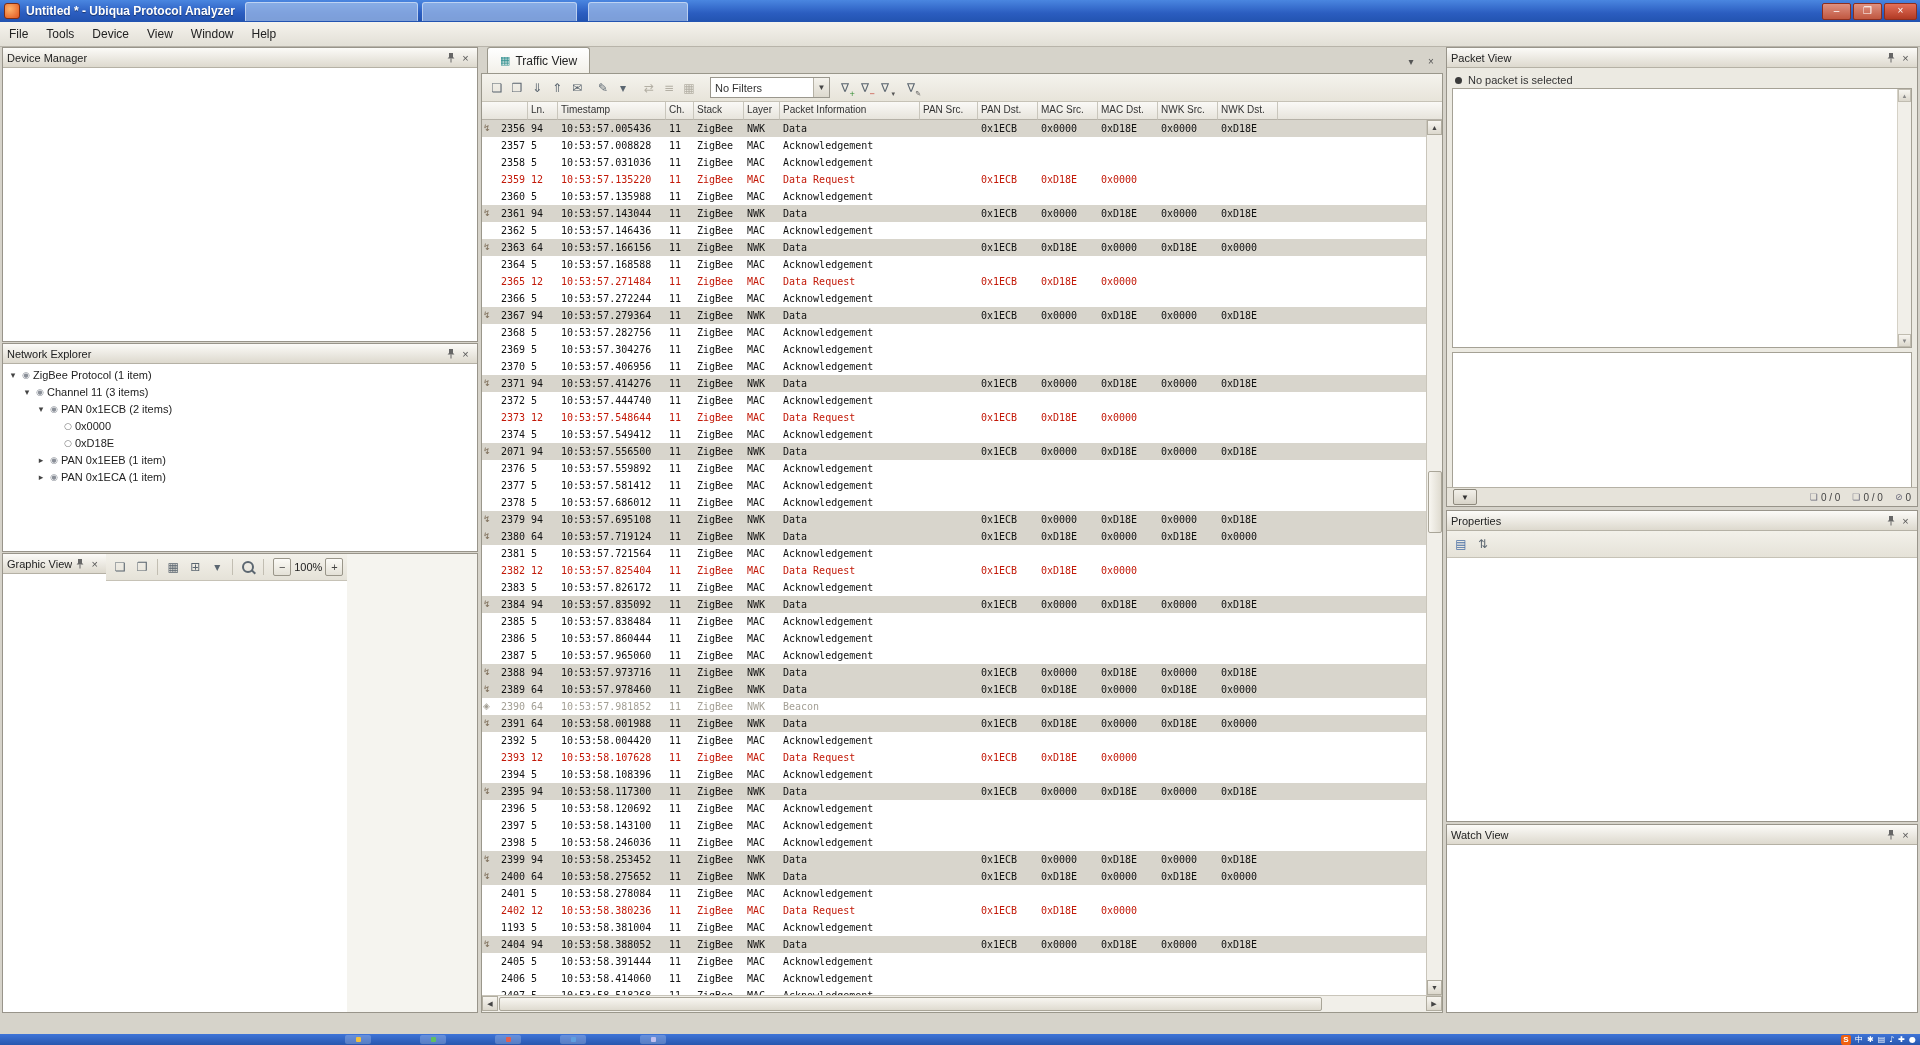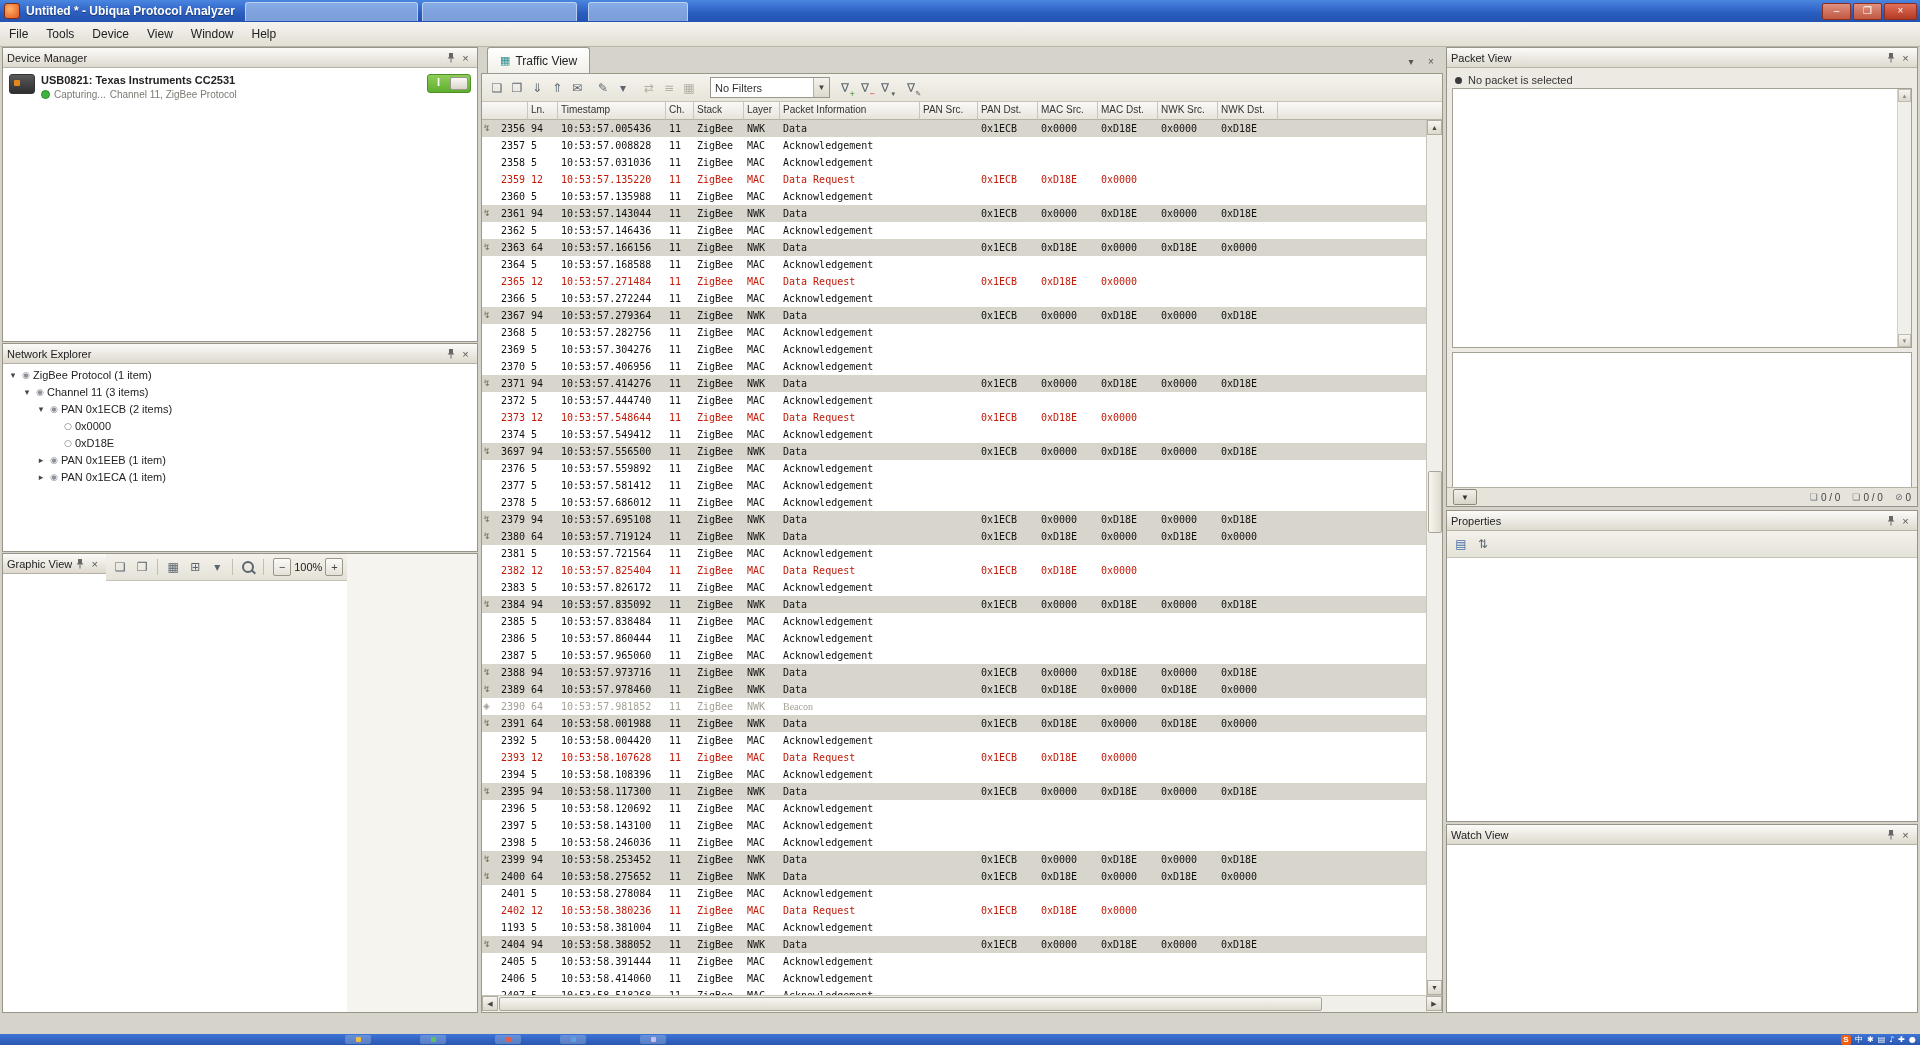--- a/index.html
+++ b/index.html
@@ -186,35 +186,20 @@
     <div class="panel-header">
       <div class="panel-title">Device Manager</div>
       <div class="ph-btn">
           <svg width="8" height="10" viewBox="0 0 8 10">
             <path d="M2 0 h4 v4 l1.5 1.5 h-7 L2 4 z" fill="#666"></path>
             <rect x="3.5" y="5.5" width="1" height="4" fill="#666"></rect>
           </svg>
         </div>
       <div class="ph-btn">×</div>
     </div>
-    <div id="dm-row">
-      <div class="device-icon"></div>
-      <div id="dm-texts">
-        <div id="dm-name">USB0821: Texas Instruments CC2531</div>
-        <div id="dm-status-row">
-          <span class="green-dot"></span>
-          <span>Capturing...</span>
-          <span>Channel 11, ZigBee Protocol</span>
-        </div>
-      </div>
-      <div class="toggle">
-        <span class="tick">I</span>
-        <span class="knob"></span>
-      </div>
-    </div>
   </div>
 
   <div class="panel" id="network-explorer">
     <div class="panel-header">
       <div class="panel-title">Network Explorer</div>
       <div class="ph-btn">
           <svg width="8" height="10" viewBox="0 0 8 10">
             <path d="M2 0 h4 v4 l1.5 1.5 h-7 L2 4 z" fill="#666"></path>
             <rect x="3.5" y="5.5" width="1" height="4" fill="#666"></rect>
           </svg>
@@ -694,21 +679,21 @@
               <div class="tcell" style="width: 60px;"></div>
               <div class="tcell" style="width: 60px;"></div>
               <div class="tcell" style="width: 60px;"></div>
               <div class="tcell" style="width: 60px;"></div>
               <div class="tcell" style="width: 60px;"></div>
               <div class="tcell fill"></div>
             </div>
             <div class="trow data">
               <div class="tcell cell-num" style="width: 46px;">
                 <span class="picon">↯</span>
-                <span class="num">3697</span>
+                <span class="num">2071</span>
               </div>
               <div class="tcell" style="width: 30px;">94</div>
               <div class="tcell" style="width: 108px;">10:53:57.556500</div>
               <div class="tcell" style="width: 28px;">11</div>
               <div class="tcell" style="width: 50px;">ZigBee</div>
               <div class="tcell" style="width: 36px;">NWK</div>
               <div class="tcell" style="width: 140px;">Data</div>
               <div class="tcell" style="width: 58px;"></div>
               <div class="tcell" style="width: 60px;">0x1ECB</div>
               <div class="tcell" style="width: 60px;">0x0000</div>
@@ -986,21 +971,21 @@
             <div class="trow beacon">
               <div class="tcell cell-num" style="width: 46px;">
                 <span class="picon">◈</span>
                 <span class="num">2390</span>
               </div>
               <div class="tcell" style="width: 30px;">64</div>
               <div class="tcell" style="width: 108px;">10:53:57.981852</div>
               <div class="tcell" style="width: 28px;">11</div>
               <div class="tcell" style="width: 50px;">ZigBee</div>
               <div class="tcell" style="width: 36px;">NWK</div>
-              <div class="tcell" style="width: 140px; font-family: Liberation Serif, serif;">Beacon</div>
+              <div class="tcell" style="width: 140px;">Beacon</div>
               <div class="tcell" style="width: 58px;"></div>
               <div class="tcell" style="width: 60px;"></div>
               <div class="tcell" style="width: 60px;"></div>
               <div class="tcell" style="width: 60px;"></div>
               <div class="tcell" style="width: 60px;"></div>
               <div class="tcell" style="width: 60px;"></div>
               <div class="tcell fill"></div>
             </div>
             <div class="trow data">
               <div class="tcell cell-num" style="width: 46px;">

